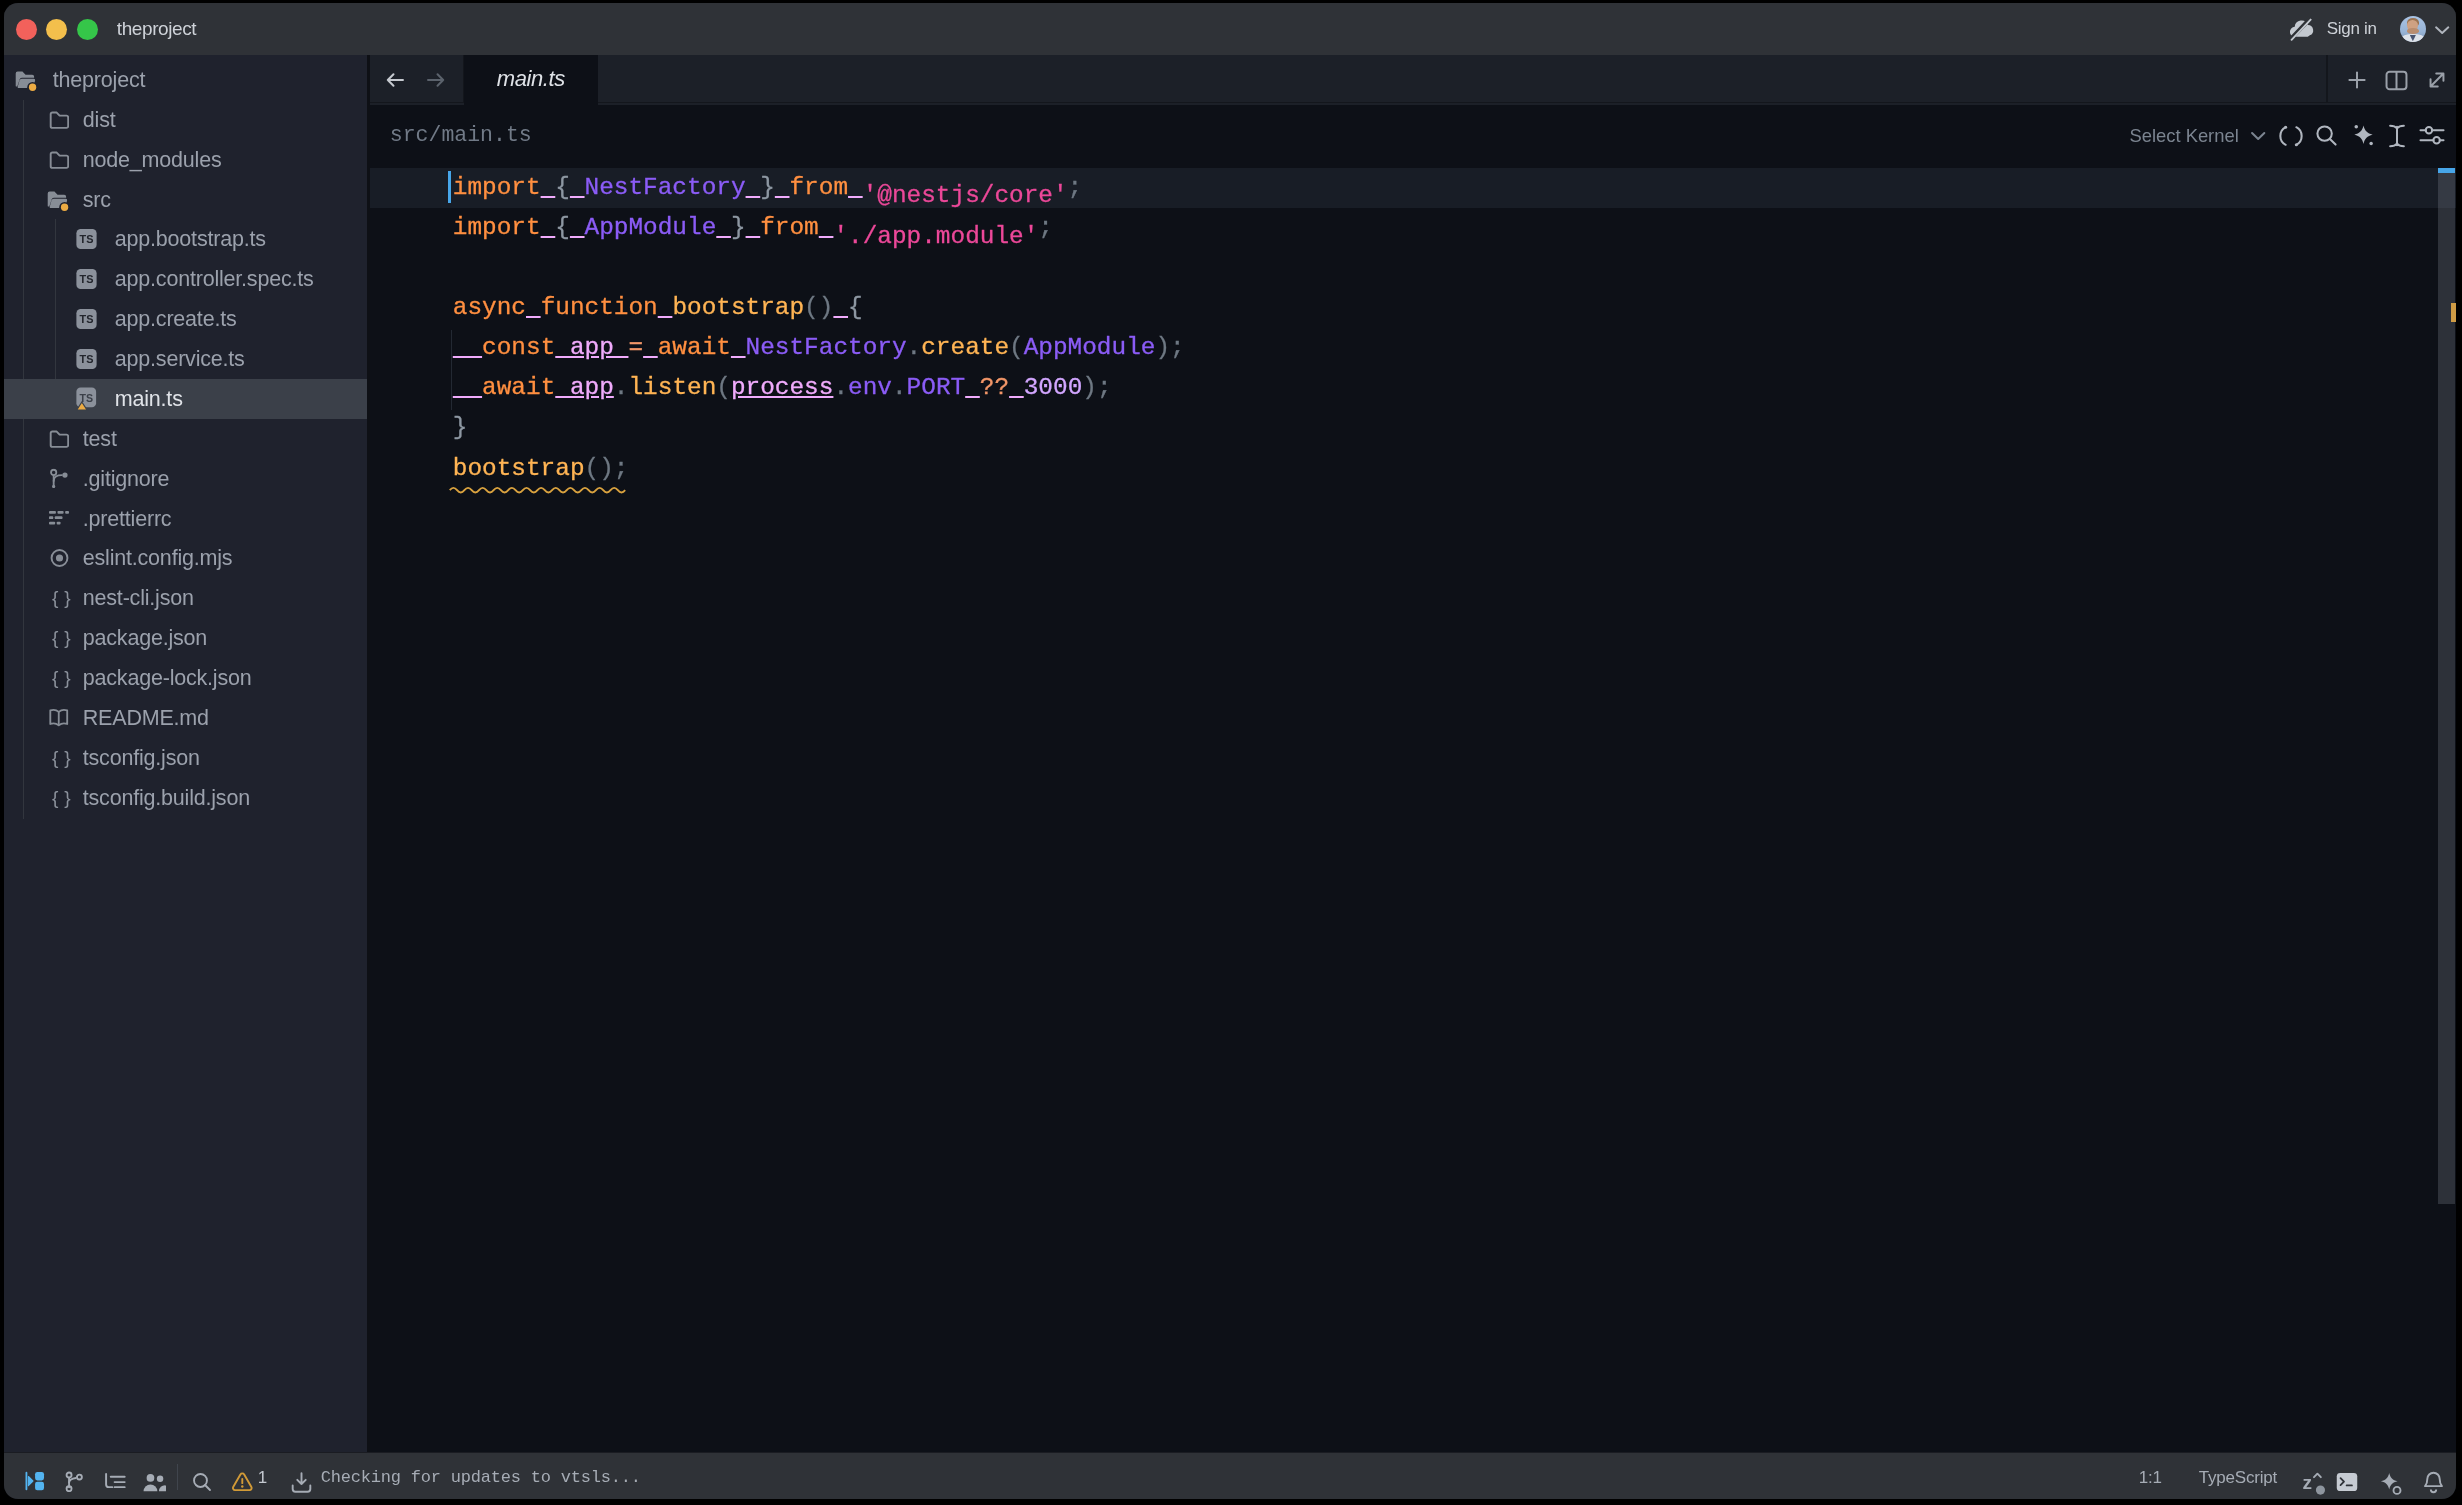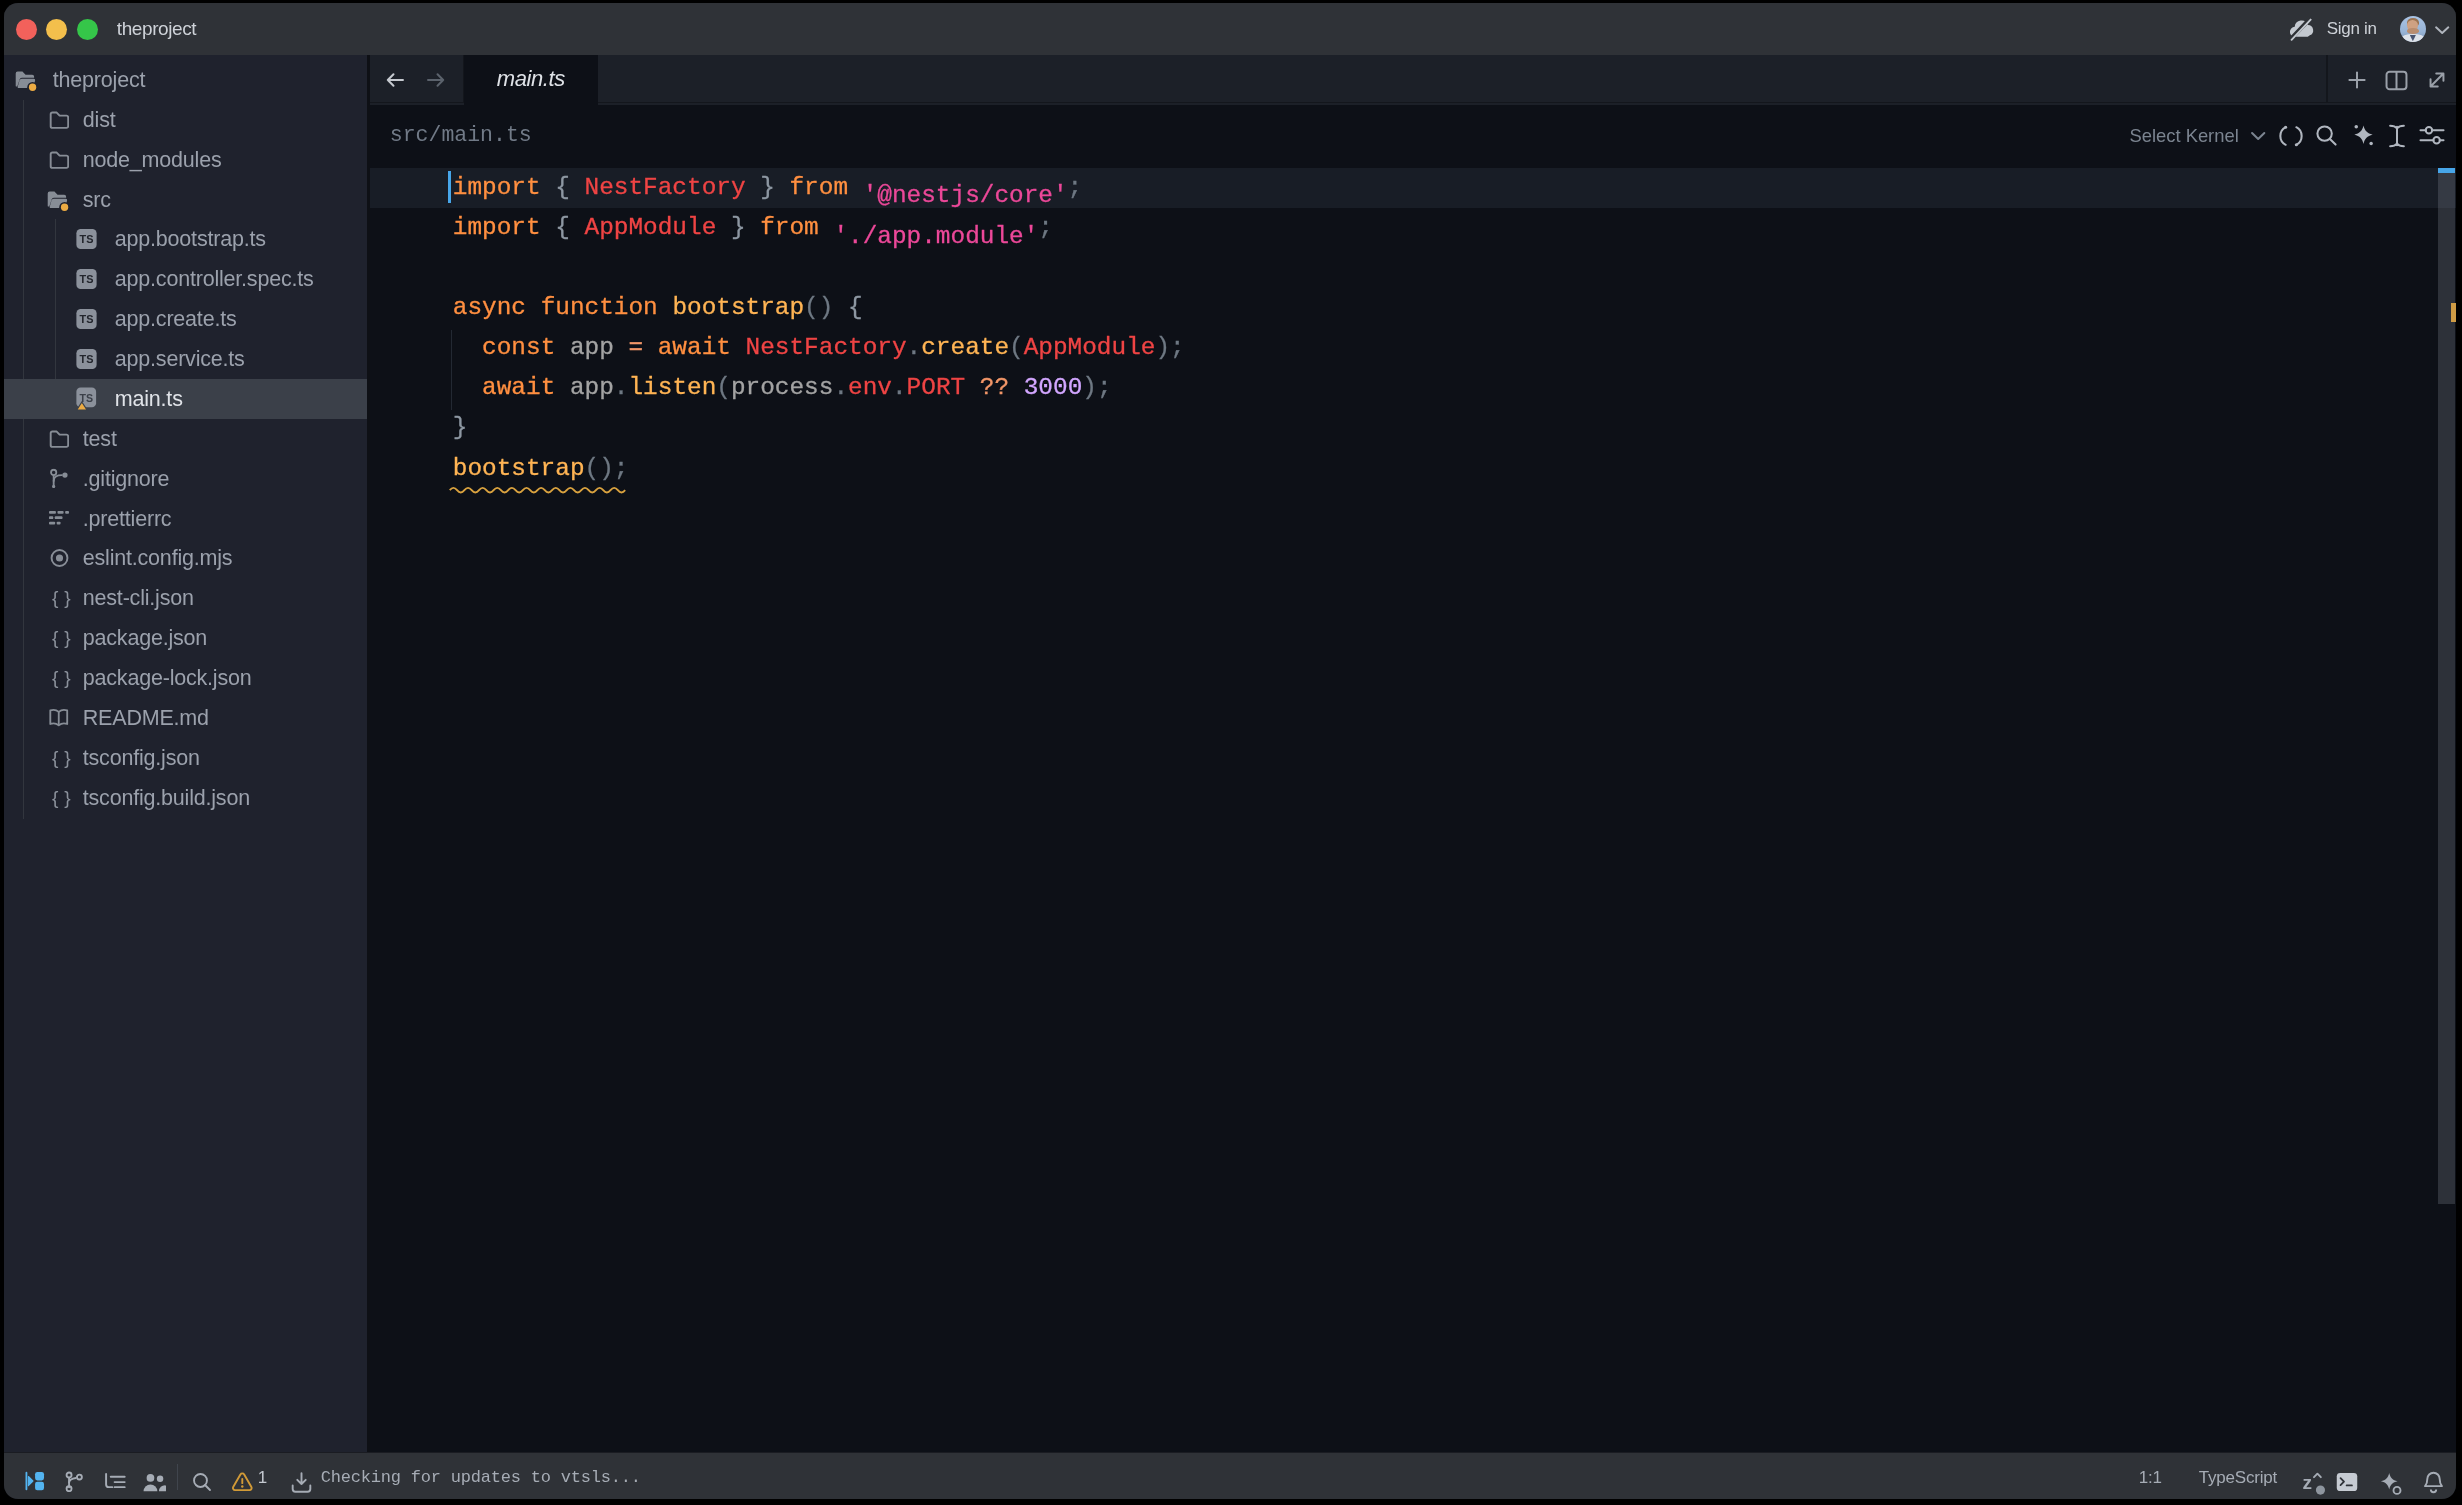--- a/index.html
+++ b/index.html
@@ -40,28 +40,28 @@
            font-family:"Liberation Mono", monospace; font-size:21.5px; color:#717a87; }
   .selkernel { position:absolute; right:2086px; top:0; height:61px; line-height:61px;
                font-size:18.4px; color:#7b8490; }
   
   .code { position:absolute; left:366px; top:164px; width:2086px; height:1285px; background:#0d1017; }
   .curline { position:absolute; left:0; top:0.8px; width:2086px; height:40px; background:#181d26; }
   .caret { position:absolute; left:78px; top:3.8px; width:3.1px; height:32px; background:#47a6e9; }
   .cl { position:absolute; left:83px; -webkit-text-stroke:0.3px currentColor; white-space:pre; font-family:"Liberation Mono", monospace;
         font-size:24.4px; line-height:40px; height:40px; display:flex; align-items:center; }
   .k { color:#ff8f40; } 
-  .t { color:#ef4444; } 
+  .t { color:#8b5cf6; } 
   .f { color:#ffb454; } 
   .s { color:#ec4899;margin-top:17px; } 
   .n { color:#d2a6ff; } 
   .o { color:#f29668; } 
   .p { color:#8d97a2; } 
   .q { color:#6e7883; } 
-  .v { color:#a3a3a3; } 
+  .v { color:#f0abfc;text-decoration:underline; } 
   .indent-guide { position:absolute; left:81px; width:1.5px; background:#232933; }
   
   .sbthumb { position:absolute; left:2068px; top:0.8px; width:17.7px; height:1036px; background:rgba(130,138,148,0.28); }
   .sbcursor { position:absolute; left:2068px; top:0.8px; width:17.7px; height:5.4px; background:#47a6e9; }
   .sbwarn { position:absolute; left:2081px; top:136px; width:5.4px; height:19px; background:#cf9c45; }
   
   .statusbar { position:absolute; left:0; top:1449px; width:2452px; height:47px; background:#2f3237; border-top:1.5px solid #1a1c22; box-sizing:border-box; }
   .stext { position:absolute; top:0; height:47px; line-height:49px; font-size:17px; letter-spacing:-0.2px; color:#a6acb5; }
   svg { display:block; }
 </style>

